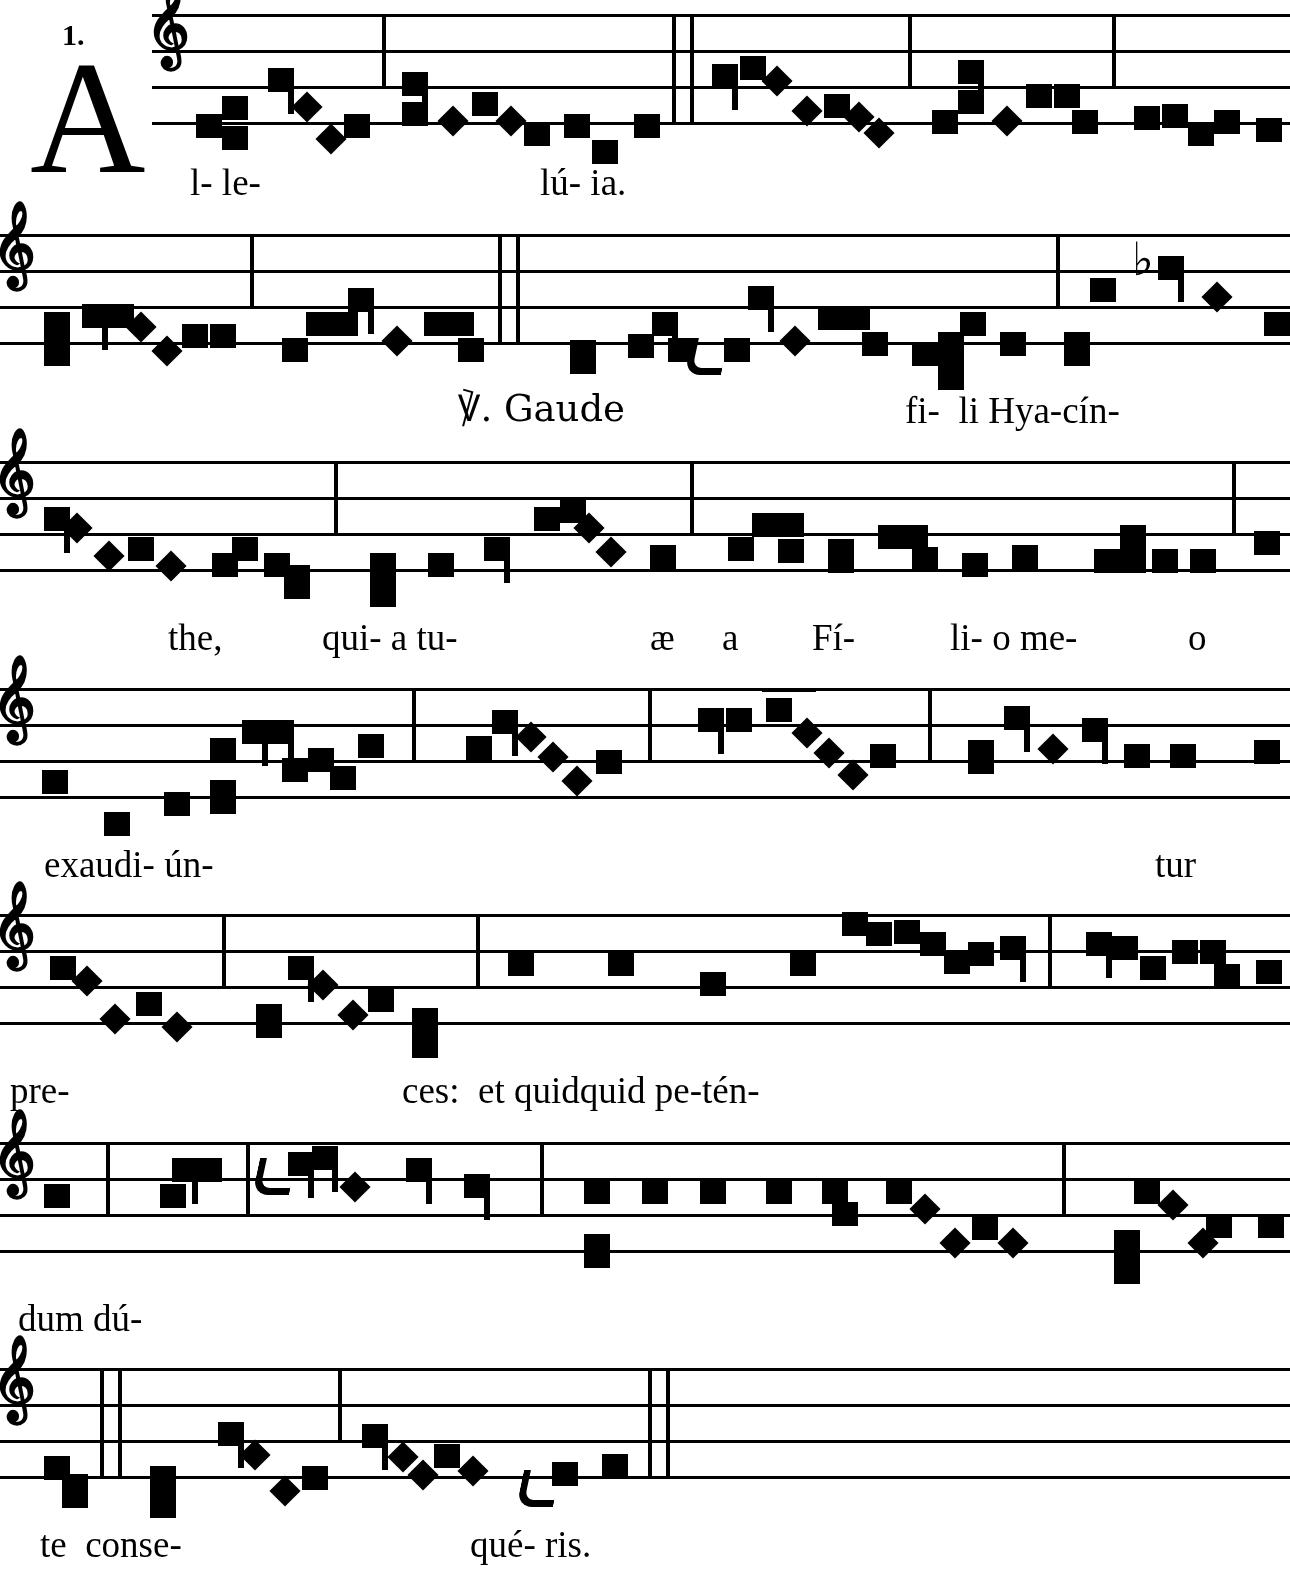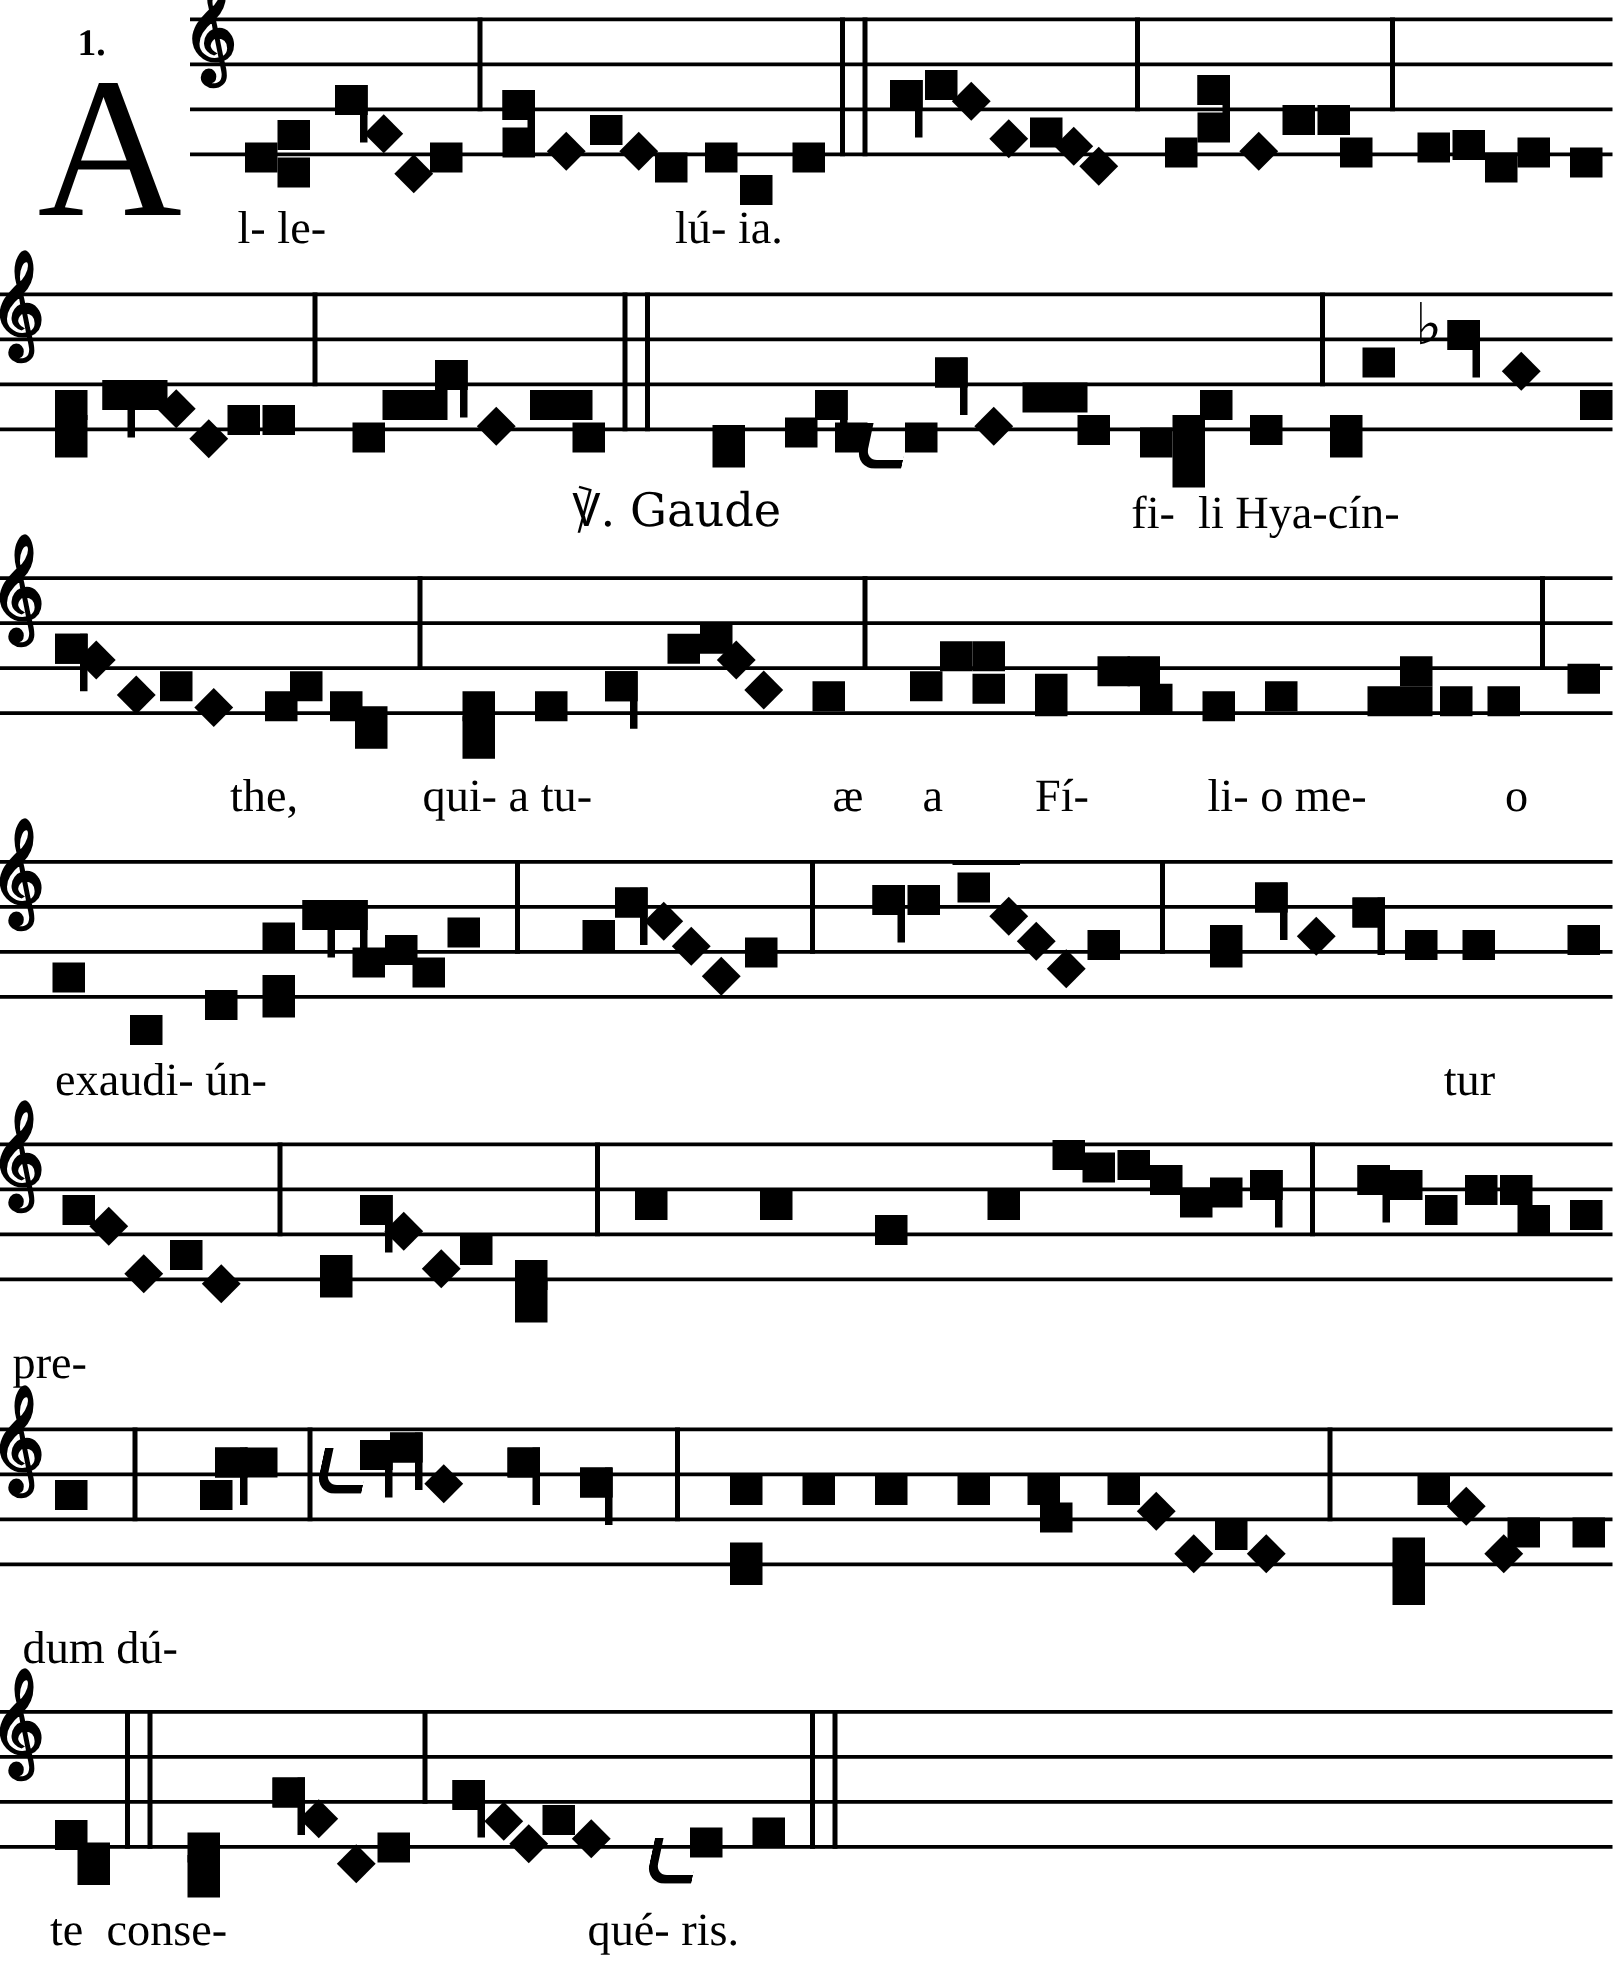--- a/index.html
+++ b/index.html
@@ -326,21 +326,21 @@
       <div class="n pu" style="left:1012px; top:90px;"></div>
 
       <div class="n pu" style="left:1094px; top:94px;"></div>
       <div class="n pu" style="left:1120px; top:70px;"></div>
       <div class="n pu" style="left:1120px; top:94px;"></div>
       <div class="n pu" style="left:1152px; top:94px;"></div>
       <div class="n pu" style="left:1190px; top:94px;"></div>
       <div class="n pu" style="left:1254px; top:76px;"></div>
     </div>
 
-    <div class="lyrics" style="position:absolute; left:16px; top:150px; width:1026px;">
+    <div class="lyrics" style="position:absolute; left:0; top:150px; width:1026px;">
       <span class="syl" style="left:168px;">the,</span>
       <span class="syl" style="left:322px;">qui- a tu-</span>
       <span class="syl" style="left:650px;">æ</span>
       <span class="syl" style="left:722px;">a</span>
       <span class="syl" style="left:812px;">Fí-</span>
       <span class="syl" style="left:950px;">li- o me-</span>
       <span class="syl" style="left:1188px;">o</span>
     </div>
   </div>
 
@@ -451,20 +451,21 @@
       <div class="n pu" style="left:1112px; top:28px;"></div>
       <div class="n pu" style="left:1140px; top:48px;"></div>
       <div class="n pu" style="left:1172px; top:32px;"></div>
       <div class="n pu" style="left:1200px; top:32px;"></div>
       <div class="n pu" style="left:1214px; top:56px;"></div>
       <div class="n pu" style="left:1256px; top:52px;"></div>
     </div>
 
     <div class="lyrics" style="position:absolute; left:0; top:150px; width:1290px;">
       <span class="syl" style="left:10px;">pre-</span>
+      <span class="syl" style="left:402px;">ces:  et quidquid pe-tén-</span>
     </div>
   </div>
 
   <div class="system" style="position:absolute; left:0; top:1136px;">
     <div class="staff" style="position:absolute; left:0px; top:0px; width:1290px;">
       <div class="line l0"></div>
       <div class="line l1"></div>
       <div class="line l2"></div>
       <div class="line l3"></div>
 

